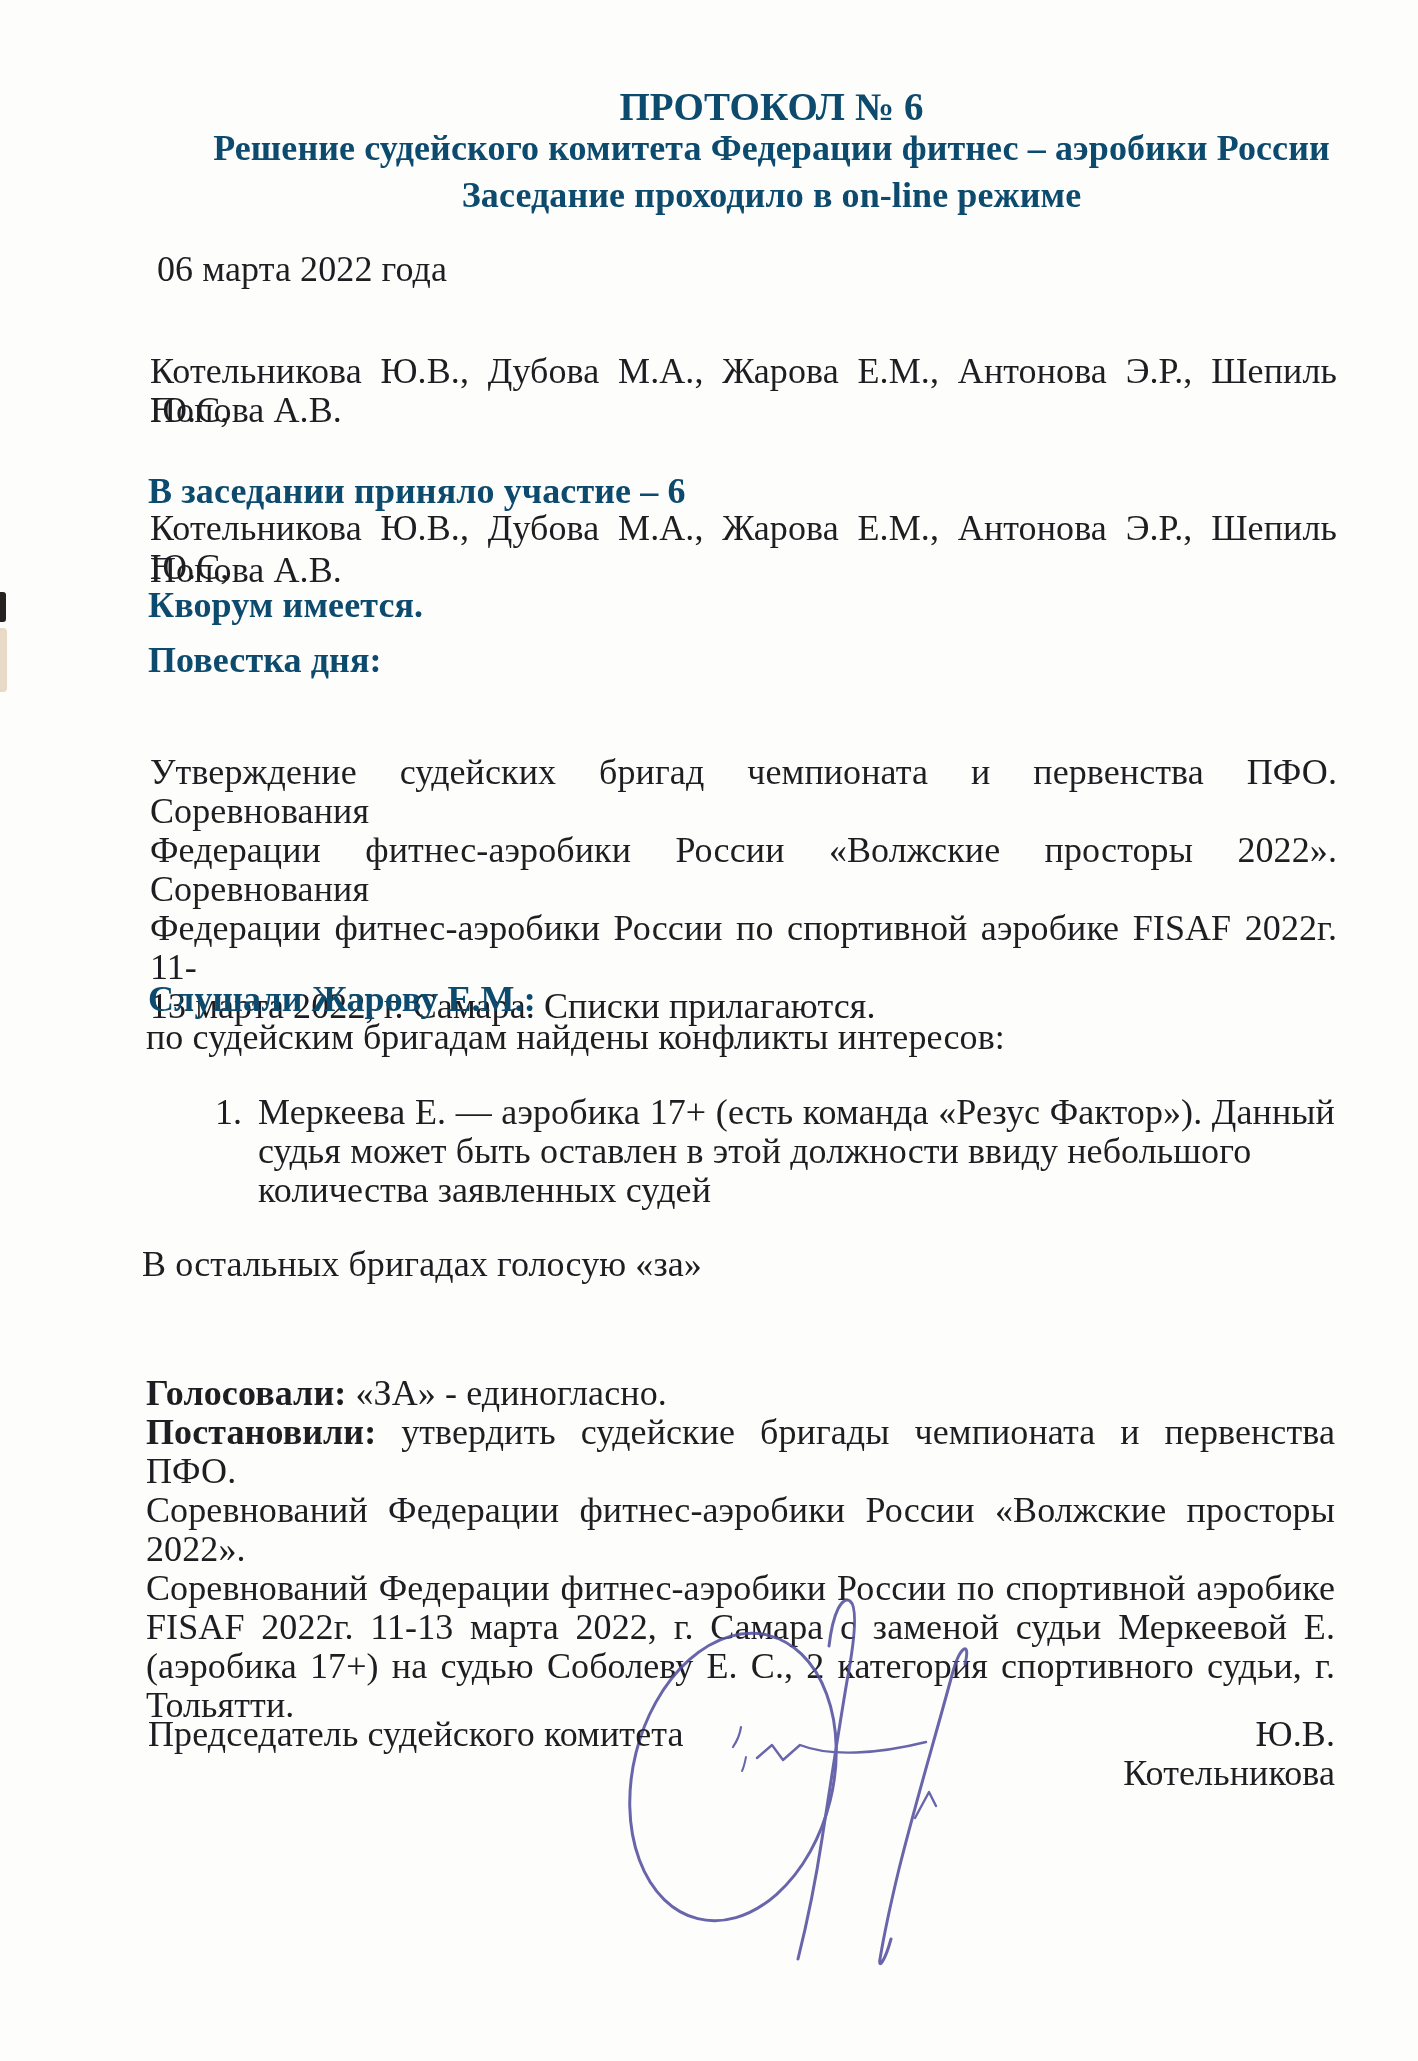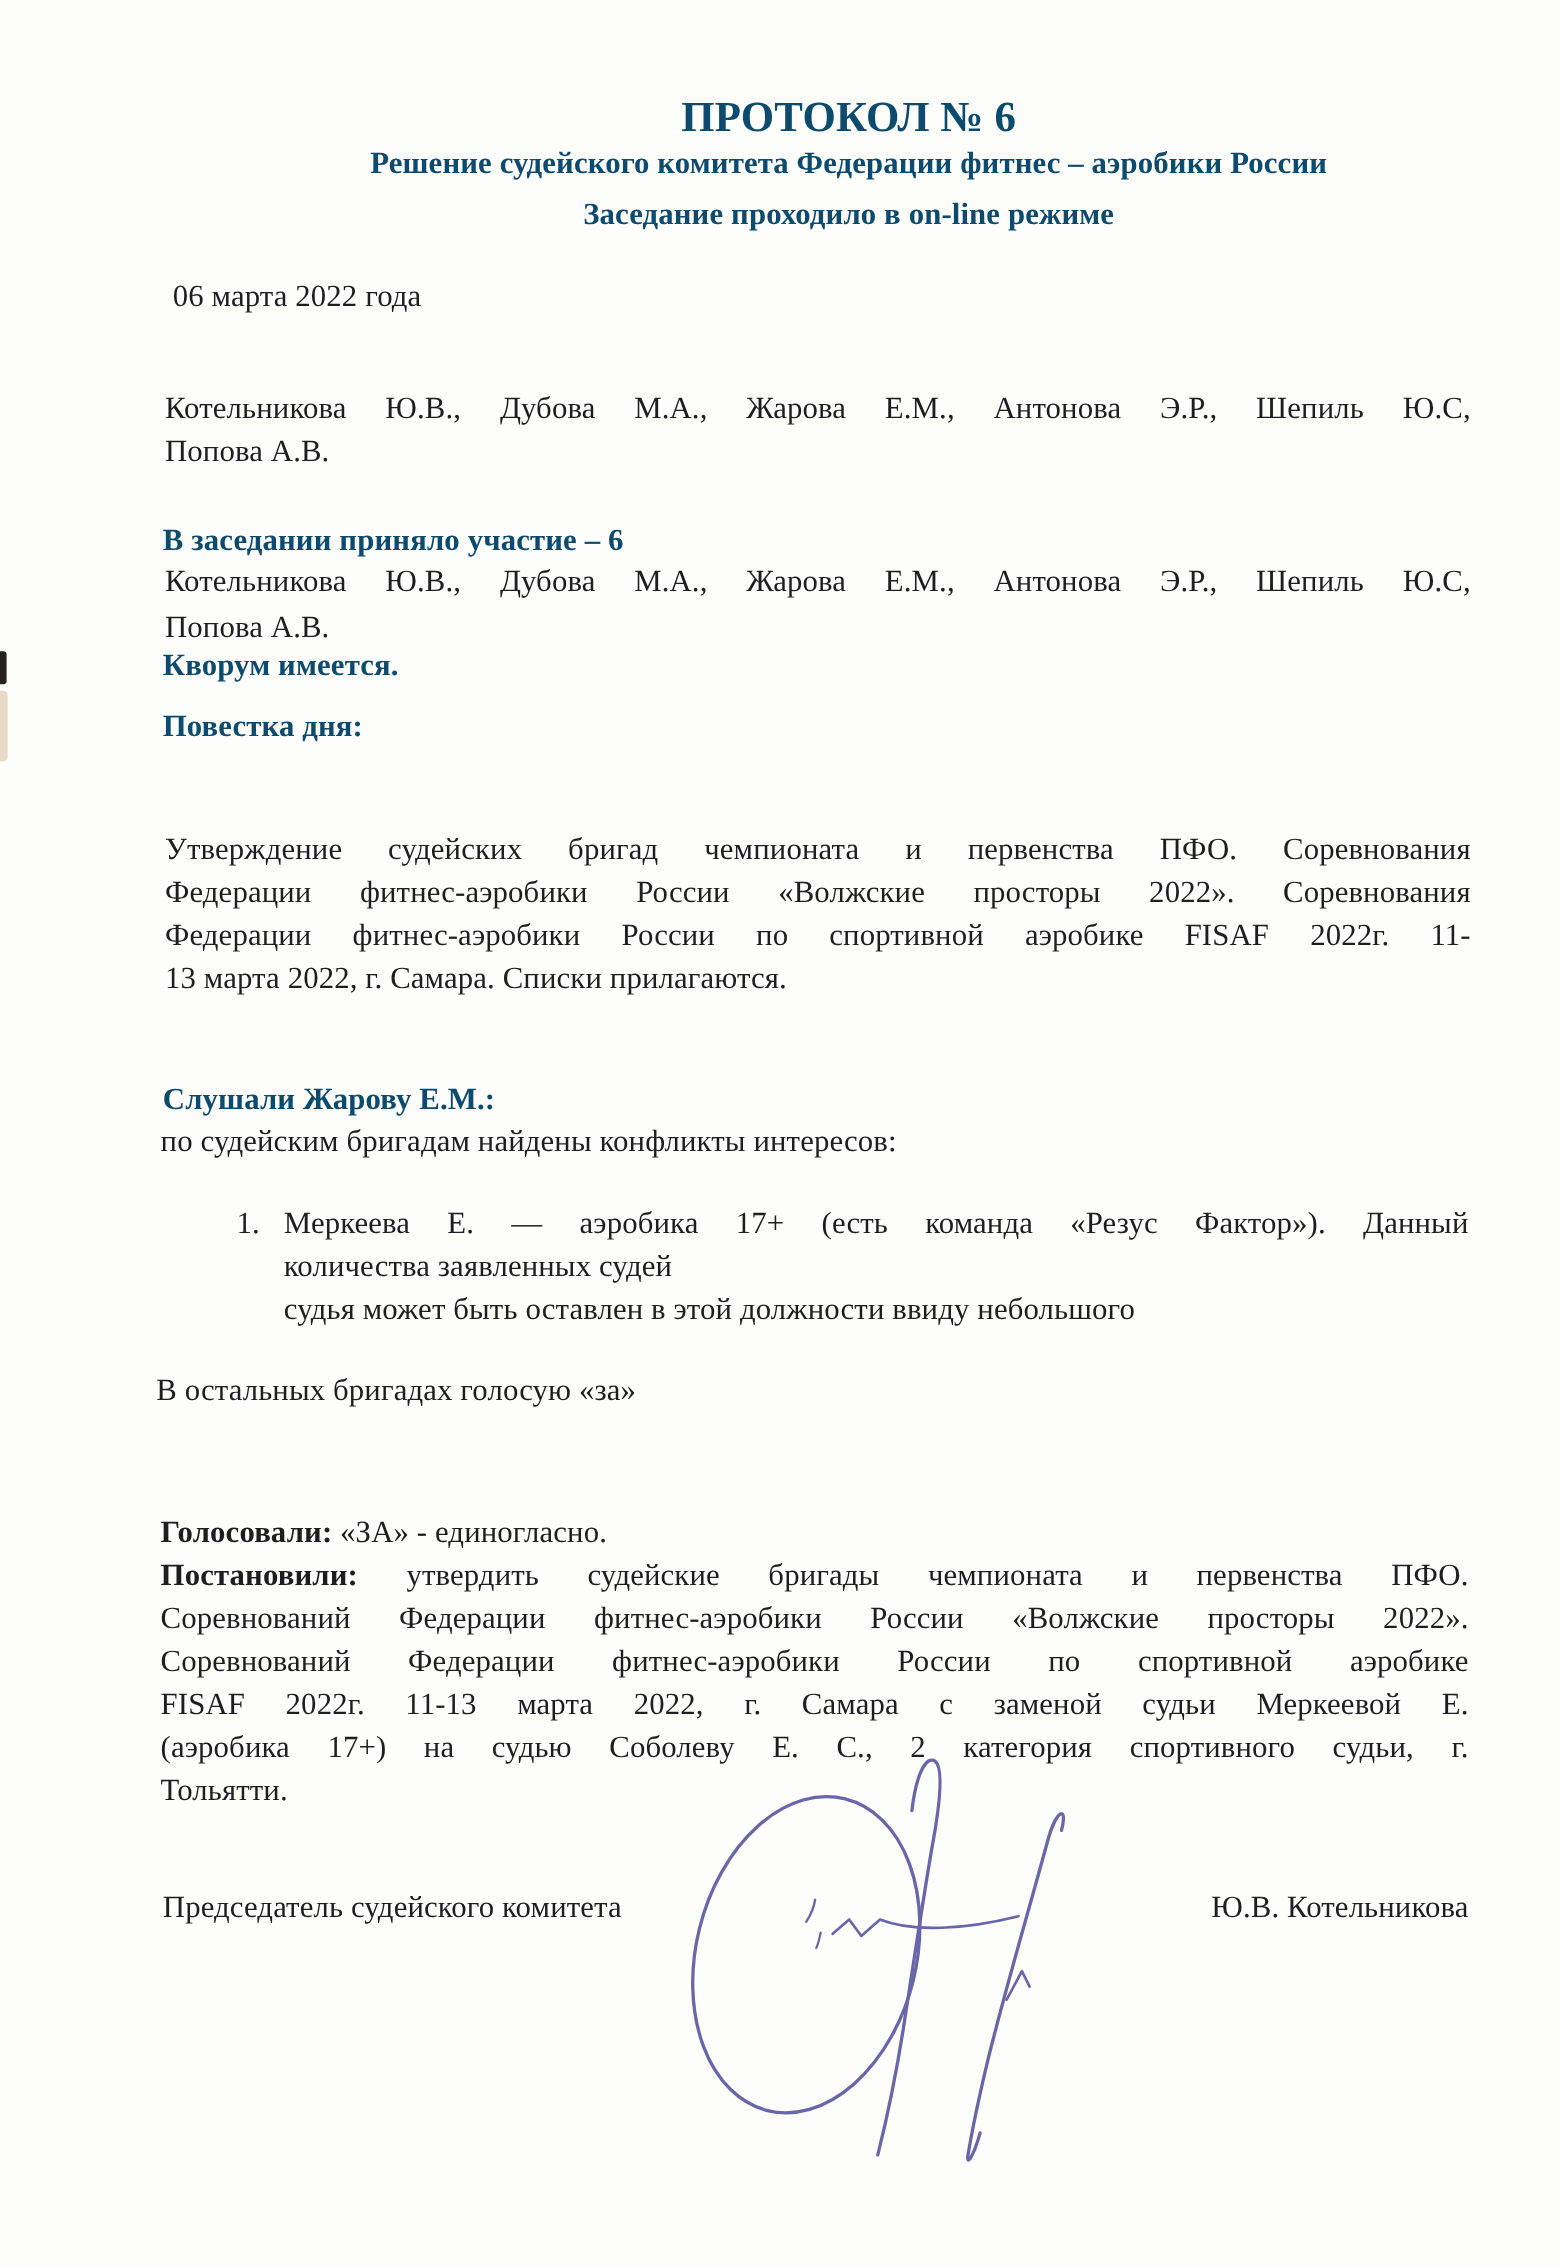--- a/index.html
+++ b/index.html
@@ -5,21 +5,21 @@
   html,body{margin:0;padding:0;background:#e9e9e9;}
   .page{
     position:relative;
     width:1418px;height:2061px;
     margin:0 auto;
     background:#fdfdfc;
     overflow:hidden;
     font-family:"Liberation Serif","DejaVu Serif",serif;
     color:#1e1e22;
   }
-  .blk{position:absolute;font-size:28px;line-height:39px;letter-spacing:0.1px;}
+  .blk{position:absolute;font-size:36px;line-height:39px;letter-spacing:0.1px;}
   .b{font-weight:700;color:#0c4a6e;}
   .center{text-align:center;}
   .jl{text-align:justify;text-align-last:justify;}
   .title1{font-size:39px;line-height:42px;}
   .sig-svg{position:absolute;left:555px;top:1572px;width:470px;height:445px;}
   .sig-svg path, .sig-svg ellipse{
     fill:none;
     stroke-linecap:round;
     stroke-linejoin:round;
   }
@@ -57,22 +57,22 @@
     <div class="jl">Федерации фитнес-аэробики России по спортивной аэробике FISAF 2022г. 11-</div>
     <div>13 марта 2022, г. Самара. Списки прилагаются.</div>
   </div>
 
   <div class="blk b" style="top:980px;left:148px;">Слушали Жарову Е.М.:</div>
   <div class="blk" style="top:1018px;left:146px;">по судейским бригадам найдены конфликты интересов:</div>
 
   <div class="blk" style="top:1093px;left:215px;">1.</div>
   <div class="blk" style="top:1093px;left:258px;width:1077px;">
     <div class="jl">Меркеева Е. — аэробика 17+ (есть команда «Резус Фактор»). Данный</div>
+    <div>судья может быть оставлен в этой должности ввиду небольшого</div>
     <div>количества заявленных судей</div>
-    <div>судья может быть оставлен в этой должности ввиду небольшого</div>
   </div>
 
   <div class="blk" style="top:1245px;left:142px;">В остальных бригадах голосую «за»</div>
 
   <div class="blk" style="top:1358px;left:146px;margin-top:16px;">
     <b>Голосовали:</b><span> «ЗА» - единогласно.</span>
   </div>
 
   <div class="blk" style="top:1413px;left:146px;width:1189px;">
     <div class="jl"><b>Постановили:</b><span> утвердить судейские бригады чемпионата и первенства ПФО.</span></div>

